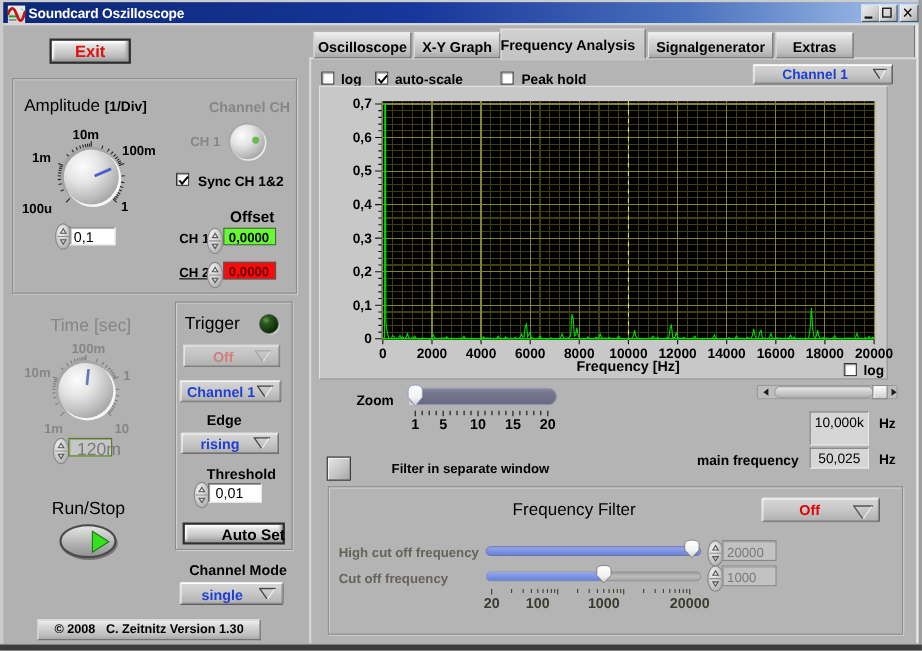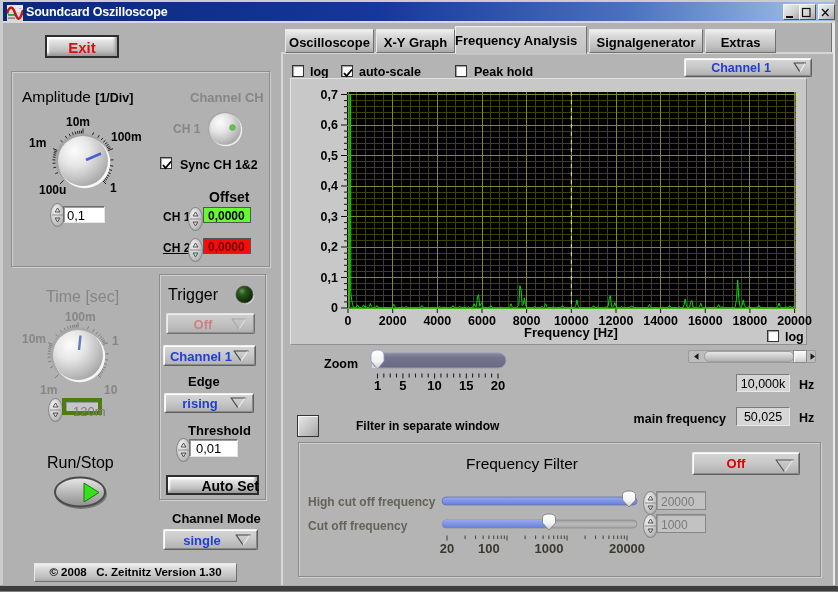--- a/index.html
+++ b/index.html
@@ -59,21 +59,21 @@
   <div class="abs" style="left:3px;top:21px;width:832px;height:2px;background:#d9d9d9;"></div>
 
   <div class="abs btn" style="left:45px;top:35px;width:74px;height:23px;"></div>
   <div class="abs b" style="left:45px;top:39px;width:74px;text-align:center;color:#dd0f0f;font-size:15px;">Exit</div>
 
   <div class="abs groove" style="left:11px;top:71px;width:259px;height:196px;"></div>
   <div class="abs lbl" style="left:22px;top:88px;font-size:15.5px;">Amplitude <span class="b" style="font-size:12.5px;">[1/Div]</span></div>
   <div class="abs b lbl" style="left:66px;top:115px;font-size:12px;">10m</div>
   <div class="abs b lbl" style="left:111px;top:130px;font-size:12px;">100m</div>
   <div class="abs b lbl" style="left:29px;top:136px;font-size:12px;">1m</div>
-  <div class="abs b lbl" style="left:39px;top:183px;font-size:12px;">100u</div>
+  <div class="abs b lbl" style="left:20px;top:183px;font-size:12px;">100u</div>
   <div class="abs b lbl" style="left:110px;top:181px;font-size:12px;">1</div>
   <svg class="abs" style="left:52px;top:130px;overflow:visible;" width="64" height="64" viewBox="0 0 64 64">
     <defs>
       <radialGradient id="knob" cx="34%" cy="30%" r="78%">
         <stop offset="0%" stop-color="#fcfcfc"></stop>
           <stop offset="38%" stop-color="#e6e6e6"></stop>
           <stop offset="72%" stop-color="#c2c2c2"></stop>
           <stop offset="100%" stop-color="#a2a2a2"></stop>
       </radialGradient>
     </defs>
@@ -224,21 +224,21 @@
   </svg>
   <div class="abs" id="sp4" style="width:13px;height:22px;left:48px;top:398px;">
       <div class="spin">
         <svg width="13" height="22" viewBox="0 0 13 22">
           <line x1="1" y1="11" x2="12" y2="11" stroke="#909090" stroke-width="1"></line>
           <path d="M6.5 4 L9 8 L4 8 Z" fill="none" stroke="#555" stroke-width="1"></path>
           <path d="M6.5 18 L4 14 L9 14 Z" fill="none" stroke="#555" stroke-width="1"></path>
         </svg>
       </div>
     </div>
-  <div class="abs" style="left:62px;top:398px;width:40px;height:17px;border:4px solid #4d7c0f;background:#c6c6c6;box-shadow:inset 1px 1px 0 #9c9c9c;font-size:13px;color:#7b7b7b;padding:2px 0 0 7px;">120m</div>
+  <div class="abs" style="left:62px;top:398px;width:40px;height:17px;border:1px solid #4d7c0f;background:#c6c6c6;box-shadow:inset 1px 1px 0 #9c9c9c;font-size:16px;color:#7b7b7b;padding:2px 0 0 7px;">120m</div>
 
   <div class="abs groove" style="left:159px;top:274px;width:107px;height:226px;"></div>
   <div class="abs lbl" style="left:168px;top:286px;font-size:16px;">Trigger</div>
   <svg class="abs" style="left:235px;top:285px;" width="22" height="22">
     <defs>
         <radialGradient id="led" cx="35%" cy="30%" r="75%">
       <stop offset="0%" stop-color="#6a9458"></stop>
           <stop offset="30%" stop-color="#27581a"></stop>
           <stop offset="100%" stop-color="#0a2205"></stop>
     </radialGradient>
@@ -399,21 +399,21 @@
   <div class="abs" style="left:688px;top:350px;width:128px;height:13px;background:#bdbdbd;border:1px solid #9a9a9a;border-radius:2px;"></div>
   <svg class="abs" style="left:689px;top:351px;" width="15" height="11">
       <path d="M9.5 2.2 L5 5.5 L9.5 8.8 Z" fill="#1a1a1a"></path>
     </svg>
   <div class="abs" style="left:704px;top:351px;width:90px;height:11px;border-radius:5px;background:linear-gradient(to bottom,#e8e8e8,#cfcfcf 45%,#b2b2b2);border:1px solid #a0a0a0;"></div>
   <div class="abs" style="left:793px;top:350px;width:14px;height:13px;background:linear-gradient(to bottom,#fdfdfd,#e4e4e4 60%,#cccccc);border:1px solid #8a8a8a;box-shadow:inset 1px 1px 0 #fff;"></div>
   <svg class="abs" style="left:806px;top:351px;" width="11" height="11">
       <path d="M4.5 2.2 L9 5.5 L4.5 8.8 Z" fill="#1a1a1a"></path>
     </svg>
 
-  <div class="abs" style="left:736px;top:374px;width:54px;height:18px;background:#d6d6d6;border:1px solid;border-color:#7a7a7a #e8e8e8 #e8e8e8 #7a7a7a;font-size:12.5px;text-align:center;padding:2px 0 0 0;">10,000k</div>
+  <div class="abs" style="left:736px;top:374px;width:54px;height:31px;background:#d6d6d6;border:1px solid;border-color:#7a7a7a #e8e8e8 #e8e8e8 #7a7a7a;font-size:12.5px;text-align:center;padding:2px 0 0 0;">10,000k</div>
   <div class="abs b lbl" style="left:799px;top:378px;font-size:12.5px;">Hz</div>
   <div class="abs b" style="left:545px;top:412px;width:181px;text-align:right;font-size:12.5px;">main frequency</div>
   <div class="abs" style="left:736px;top:407px;width:54px;height:19px;background:#d6d6d6;border:1px solid;border-color:#7a7a7a #e8e8e8 #e8e8e8 #7a7a7a;font-size:12.5px;text-align:center;padding:2px 0 0 0;">50,025</div>
   <div class="abs b lbl" style="left:799px;top:411px;font-size:12.5px;">Hz</div>
 
   <div class="abs" style="left:297px;top:415px;width:22px;height:22px;border:1px solid #333;background:linear-gradient(135deg,#e8e8e8,#c2c2c2 60%,#a5a5a5);box-shadow:inset 1px 1px 0 #f5f5f5;"></div>
   <div class="abs b lbl" style="left:327px;top:419px;font-size:12px;margin-left:29px;">Filter in separate window</div>
 
   <div class="abs groove" style="left:298px;top:442px;width:523px;height:135px;"></div>
   <div class="abs lbl" style="left:466px;top:455px;font-size:15.5px;">Frequency Filter</div>

